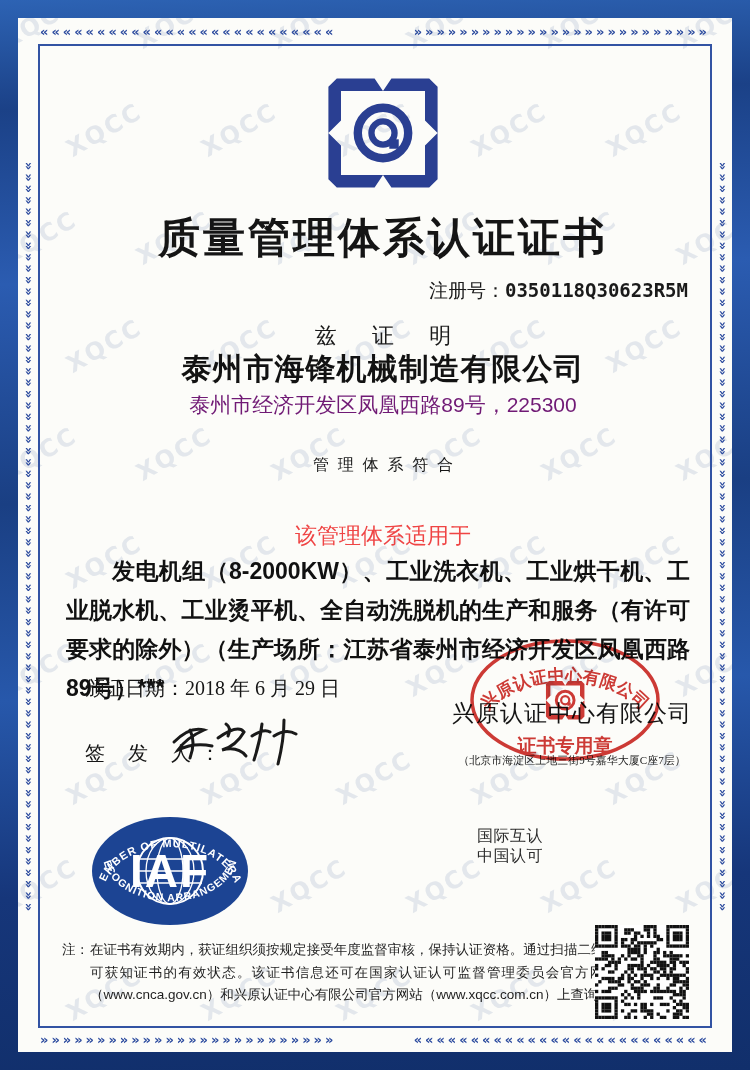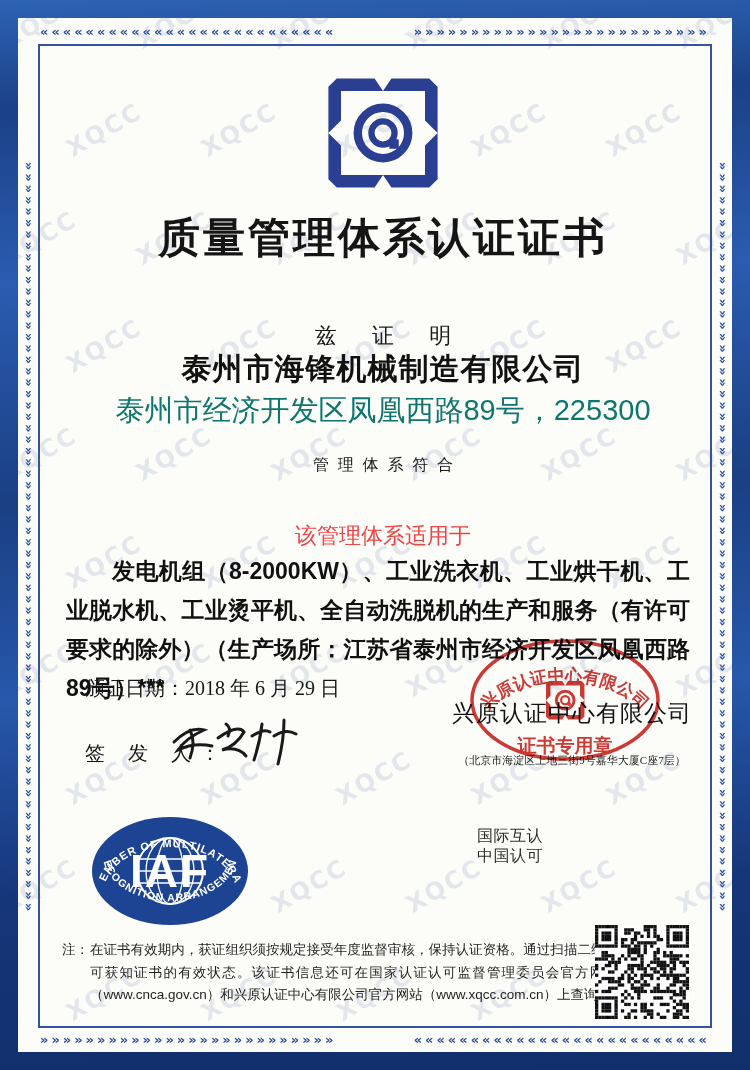--- a/index.html
+++ b/index.html
@@ -24,21 +24,21 @@
   .wm span{position:absolute;font:bold 24px "DejaVu Sans",sans-serif;
     color:rgba(168,182,206,.30);transform:rotate(-30deg);letter-spacing:2px;}
   .abs{position:absolute;z-index:2;}
   .ctr{left:16px;right:0;text-align:center;}
   .title{top:192px;font-size:42px;font-weight:700;color:#151515;letter-spacing:3px;}
   .reg{top:260px;right:44px;font-size:19px;color:#1a1a1a;}
   .reg .num{font-family:"DejaVu Sans Mono",monospace;font-weight:600;}
   .hereby{top:303px;font-family:"Liberation Serif",serif;font-size:22px;color:#1a1a1a;
     letter-spacing:1.6em;text-indent:1.6em;}
   .company{top:331px;font-size:30px;font-weight:700;color:#121212;letter-spacing:1px;}
-  .addr{top:373px;font-size:29px;color:#0f766e;}
+  .addr{top:373px;font-size:21px;color:#701a75;}
   .credit{top:400px;font-size:21px;color:#1c1c1c;}
   .conform{top:437px;font-family:"Liberation Serif",serif;font-size:16px;color:#161616;
     letter-spacing:.55em;text-indent:.55em;}
   .standard{top:465px;font-size:24px;font-weight:600;color:#141414;letter-spacing:.5px;}
   .scopehead{top:503px;font-family:Liberation Mono, monospace;font-size:22px;color:#ef4444;}
   .scope{top:534px;left:48px;width:624px;font-size:23px;font-weight:700;color:#111;
     line-height:39px;text-align:justify;text-indent:2em;}
   .dates{top:657px;left:67px;font-family:"Liberation Serif",serif;font-size:20px;
     color:#161616;line-height:27px;}
   .dates sup{font-size:11px;}
@@ -149,20 +149,23 @@
     <div class="inner-line"></div>
 
     <div class="abs ctr" style="top:52px">
       <svg width="126" height="126" viewBox="0 0 120 120" style="color:#2a3f92">
         <use href="#xqcc-sym"></use>
       </svg>
     </div>
 
     <div class="abs ctr title">质量管理体系认证证书</div>
 
+    <div class="abs reg">
+      <span>注册号：</span><span class="num">0350118Q30623R5M</span>
+    </div>
 
     <div class="abs ctr hereby">兹证明</div>
     <div class="abs ctr company">泰州市海锋机械制造有限公司</div>
     <div class="abs ctr addr">泰州市经济开发区凤凰西路89号，225300</div>
 
     <div class="abs ctr conform">管理体系符合</div>
     <div class="abs ctr scopehead">该管理体系适用于</div>
     <div class="abs scope">发电机组（8-2000KW）、工业洗衣机、工业烘干机、工业脱水机、工业烫平机、全自动洗脱机的生产和服务（有许可要求的除外）（生产场所：江苏省泰州市经济开发区凤凰西路89号）***</div>
 
     <div class="abs dates">

